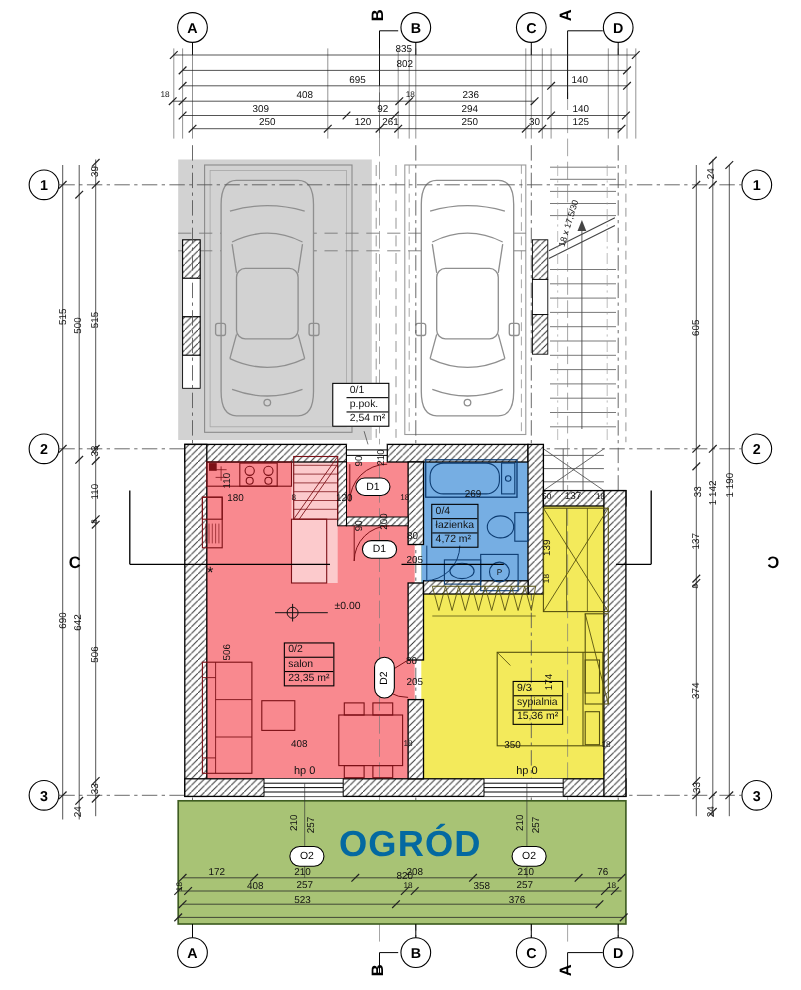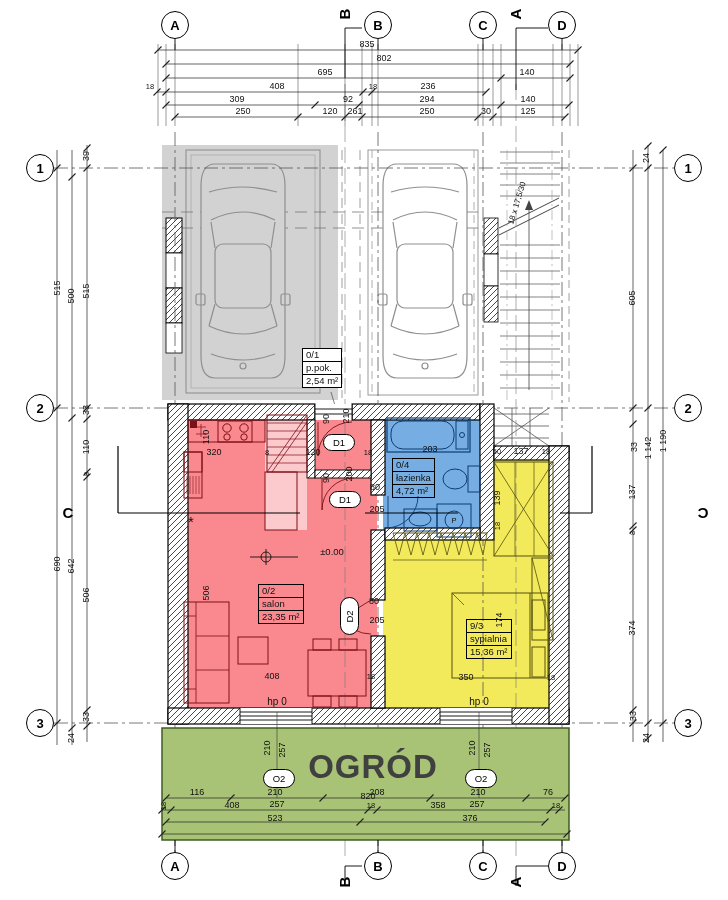--- a/index.html
+++ b/index.html
@@ -13,21 +13,21 @@
           background:#fff;display:flex;align-items:center;justify-content:center;
           font-weight:bold;font-size:13px;color:#000;transform:translate(-50%,-50%);}
   .sec{position:absolute;font-weight:bold;font-size:15px;color:#000;transform:translate(-50%,-50%);}
   .stadium{position:absolute;border:1.4px solid #000;border-radius:10px;background:#fff;
            display:flex;align-items:center;justify-content:center;font-size:9.5px;color:#000;}
   .roombox{position:absolute;border:1px solid #000;font-size:9.5px;color:#111;line-height:12px;}
   .roombox.white{background:#fff;}
   .rb{padding:0 3px;white-space:nowrap;}
   .rb + .rb{border-top:1px solid #000;}
   .garden-title{position:absolute;left:288px;top:748px;width:170px;text-align:center;
-                font-size:33px;font-weight:800;letter-spacing:1px;color:#404040;}
+                font-size:33px;font-weight:800;letter-spacing:1px;color:#0369a1;}
 </style>
 </head>
 <body>
 
 <div class="plan">
 
 <svg width="728" height="900" viewBox="0 0 728 900">
   <defs>
     <pattern id="hatch" patternUnits="userSpaceOnUse" width="6" height="6">
       <rect width="6" height="6" fill="#fff"></rect>
@@ -356,21 +356,21 @@
         <line x1="501" y1="44" x2="501" y2="126" stroke="#222" stroke-width="0.45"></line>
         <line x1="553" y1="44" x2="553" y2="126" stroke="#222" stroke-width="0.45"></line>
         <line x1="562" y1="44" x2="562" y2="126" stroke="#222" stroke-width="0.45"></line>
         <line x1="570" y1="44" x2="570" y2="126" stroke="#222" stroke-width="0.45"></line>
         <line x1="578" y1="44" x2="578" y2="126" stroke="#222" stroke-width="0.45"></line>
       </g>
 </svg>
 
 <div id="overlay">
 
-  <div class="roombox white" style="left:302px;top:348px;">
+  <div class="roombox white" style="left:302px;top:348px;padding-left:12px;">
     <div class="rb">0/1</div>
     <div class="rb">p.pok.</div>
     <div class="rb">2,54 m²</div>
   </div>
   <div class="roombox" style="left:258px;top:584px;">
     <div class="rb">0/2</div>
     <div class="rb">salon</div>
     <div class="rb">23,35 m²</div>
   </div>
   <div class="roombox" style="left:392px;top:458px;">
@@ -379,21 +379,21 @@
     <div class="rb">4,72 m²</div>
   </div>
   <div class="roombox" style="left:466px;top:619px;">
     <div class="rb">9/3</div>
     <div class="rb">sypialnia</div>
     <div class="rb">15,36 m²</div>
   </div>
 
   <div class="garden-title">OGRÓD</div>
 <span class="dim" style="left: 367px; top: 44px; transform: translate(-50%, -50%) rotate(0deg); text-align: center;">835</span>
-      <span class="dim" style="left: 384px; top: 58px; transform: translate(-50%, -50%) rotate(0deg);">802</span>
+      <span class="dim" style="left: 368px; top: 58px; transform: translate(-50%, -50%) rotate(0deg);">802</span>
       <span class="dim" style="left: 325px; top: 72px; transform: translate(-50%, -50%) rotate(0deg);">695</span>
       <span class="dim" style="left: 527px; top: 72px; transform: translate(-50%, -50%) rotate(0deg);">140</span>
       <span class="dim" style="left: 150px; top: 86px; font-size: 7.5px; transform: translate(-50%, -50%) rotate(0deg);">18</span>
       <span class="dim" style="left: 277px; top: 86px; transform: translate(-50%, -50%) rotate(0deg);">408</span>
       <span class="dim" style="left: 373px; top: 86px; font-size: 7.5px; transform: translate(-50%, -50%) rotate(0deg);">18</span>
       <span class="dim" style="left: 428px; top: 86px; transform: translate(-50%, -50%) rotate(0deg);">236</span>
       <span class="dim" style="left: 237px; top: 99px; transform: translate(-50%, -50%) rotate(0deg);">309</span>
       <span class="dim" style="left: 348px; top: 99px; transform: translate(-50%, -50%) rotate(0deg);">92</span>
       <span class="dim" style="left: 427px; top: 99px; transform: translate(-50%, -50%) rotate(0deg);">294</span>
       <span class="dim" style="left: 528px; top: 99px; transform: translate(-50%, -50%) rotate(0deg);">140</span>
@@ -419,55 +419,55 @@
       <span class="dim" style="left: 632px; top: 298px; transform: translate(-50%, -50%) rotate(-90deg);">605</span>
       <span class="dim" style="left: 634px; top: 447px; transform: translate(-50%, -50%) rotate(-90deg);">33</span>
       <span class="dim" style="left: 648px; top: 448px; transform: translate(-50%, -50%) rotate(-90deg);">1 142</span>
       <span class="dim" style="left: 663px; top: 441px; transform: translate(-50%, -50%) rotate(-90deg);">1 190</span>
       <span class="dim" style="left: 632px; top: 492px; transform: translate(-50%, -50%) rotate(-90deg);">137</span>
       <span class="dim" style="left: 632px; top: 533px; font-size: 7.5px; transform: translate(-50%, -50%) rotate(-90deg);">8</span>
       <span class="dim" style="left: 632px; top: 628px; transform: translate(-50%, -50%) rotate(-90deg);">374</span>
       <span class="dim" style="left: 633px; top: 716px; transform: translate(-50%, -50%) rotate(-90deg);">33</span>
       <span class="dim" style="left: 646px; top: 738px; transform: translate(-50%, -50%) rotate(-90deg);">24</span>
       <span class="dim" style="left: 206px; top: 437px; transform: translate(-50%, -50%) rotate(-90deg);">110</span>
-      <span class="dim" style="left: 214px; top: 452px; transform: translate(-50%, -50%) rotate(0deg);">320</span>
+      <span class="dim" style="left: 214px; top: 452px; transform: translate(-50%, -50%) rotate(0deg);">180</span>
       <span class="dim" style="left: 267px; top: 452px; font-size: 7.5px; transform: translate(-50%, -50%) rotate(0deg);">8</span>
       <span class="dim" style="left: 313px; top: 452px; transform: translate(-50%, -50%) rotate(0deg);">120</span>
       <span class="dim" style="left: 368px; top: 452px; font-size: 7.5px; transform: translate(-50%, -50%) rotate(0deg);">18</span>
       <span class="dim" style="left: 326px; top: 419px; transform: translate(-50%, -50%) rotate(-90deg);">90</span>
       <span class="dim" style="left: 346px; top: 416px; transform: translate(-50%, -50%) rotate(-90deg);">210</span>
       <span class="dim" style="left: 326px; top: 478px; transform: translate(-50%, -50%) rotate(-90deg);">90</span>
       <span class="dim" style="left: 349px; top: 474px; transform: translate(-50%, -50%) rotate(-90deg);">200</span>
       <span class="dim" style="left: 375px; top: 487px; transform: translate(-50%, -50%) rotate(0deg);">80</span>
       <span class="dim" style="left: 377px; top: 509px; transform: translate(-50%, -50%) rotate(0deg);">205</span>
       <span class="dim" style="left: 206px; top: 593px; transform: translate(-50%, -50%) rotate(-90deg);">506</span>
       <span class="dim" style="left: 272px; top: 676px; transform: translate(-50%, -50%) rotate(0deg);">408</span>
       <span class="dim" style="left: 371px; top: 676px; font-size: 7.5px; transform: translate(-50%, -50%) rotate(0deg);">18</span>
       <span class="dim" style="left: 277px; top: 701px; font-size: 10px; transform: translate(-50%, -50%) rotate(0deg);">hp 0</span>
-      <span class="dim" style="left: 316px; top: 551px; font-size: 9.5px; transform: translate(-50%, -50%) rotate(0deg); margin-left: 16px;">±0.00</span>
+      <span class="dim" style="left: 316px; top: 551px; font-size: 9.5px; transform: translate(-50%, -50%) rotate(0deg);">±0.00</span>
       <span class="dim" style="left: 191px; top: 521px; font-size: 15px; transform: translate(-50%, -50%) rotate(0deg);">*</span>
       <span class="dim" style="left: 374px; top: 601px; transform: translate(-50%, -50%) rotate(0deg);">80</span>
       <span class="dim" style="left: 377px; top: 620px; transform: translate(-50%, -50%) rotate(0deg);">205</span>
-      <span class="dim" style="left: 430px; top: 449px; transform: translate(-50%, -50%) rotate(0deg);">203</span>
+      <span class="dim" style="left: 430px; top: 449px; transform: translate(-50%, -50%) rotate(0deg);">269</span>
       <span class="dim" style="left: 454px; top: 520px; font-size: 7.5px; transform: translate(-50%, -50%) rotate(0deg);">P</span>
       <span class="dim" style="left: 497px; top: 451px; font-size: 7.5px; transform: translate(-50%, -50%) rotate(0deg);">50</span>
       <span class="dim" style="left: 521px; top: 451px; transform: translate(-50%, -50%) rotate(0deg);">137</span>
       <span class="dim" style="left: 546px; top: 451px; font-size: 7.5px; transform: translate(-50%, -50%) rotate(0deg);">18</span>
       <span class="dim" style="left: 497px; top: 498px; transform: translate(-50%, -50%) rotate(-90deg);">139</span>
       <span class="dim" style="left: 497px; top: 526px; font-size: 7.5px; transform: translate(-50%, -50%) rotate(-90deg);">18</span>
       <span class="dim" style="left: 499px; top: 620px; transform: translate(-50%, -50%) rotate(-90deg);">174</span>
       <span class="dim" style="left: 466px; top: 677px; transform: translate(-50%, -50%) rotate(0deg);">350</span>
       <span class="dim" style="left: 551px; top: 677px; font-size: 7.5px; transform: translate(-50%, -50%) rotate(0deg);">18</span>
       <span class="dim" style="left: 479px; top: 701px; font-size: 10px; transform: translate(-50%, -50%) rotate(0deg);">hp 0</span>
       <span class="dim" style="left: 517px; top: 203px; font-size: 8px; transform: translate(-50%, -50%) rotate(-73deg);">18 x 17,5/30</span>
       <span class="dim" style="left: 267px; top: 748px; transform: translate(-50%, -50%) rotate(-90deg);">210</span>
       <span class="dim" style="left: 282px; top: 750px; transform: translate(-50%, -50%) rotate(-90deg);">257</span>
       <span class="dim" style="left: 472px; top: 748px; transform: translate(-50%, -50%) rotate(-90deg);">210</span>
       <span class="dim" style="left: 487px; top: 750px; transform: translate(-50%, -50%) rotate(-90deg);">257</span>
-      <span class="dim" style="left: 197px; top: 792px; transform: translate(-50%, -50%) rotate(0deg);">116</span>
+      <span class="dim" style="left: 197px; top: 792px; transform: translate(-50%, -50%) rotate(0deg);">172</span>
       <span class="dim" style="left: 275px; top: 792px; transform: translate(-50%, -50%) rotate(0deg);">210</span>
       <span class="dim" style="left: 377px; top: 792px; transform: translate(-50%, -50%) rotate(0deg);">208</span>
       <span class="dim" style="left: 478px; top: 792px; transform: translate(-50%, -50%) rotate(0deg);">210</span>
       <span class="dim" style="left: 548px; top: 792px; transform: translate(-50%, -50%) rotate(0deg);">76</span>
       <span class="dim" style="left: 163px; top: 806px; font-size: 7.5px; transform: translate(-50%, -50%) rotate(-90deg);">18</span>
       <span class="dim" style="left: 232px; top: 805px; transform: translate(-50%, -50%) rotate(0deg);">408</span>
       <span class="dim" style="left: 277px; top: 804px; transform: translate(-50%, -50%) rotate(0deg);">257</span>
       <span class="dim" style="left: 371px; top: 805px; font-size: 7.5px; transform: translate(-50%, -50%) rotate(0deg);">18</span>
       <span class="dim" style="left: 438px; top: 805px; transform: translate(-50%, -50%) rotate(0deg);">358</span>
       <span class="dim" style="left: 477px; top: 804px; transform: translate(-50%, -50%) rotate(0deg);">257</span>

